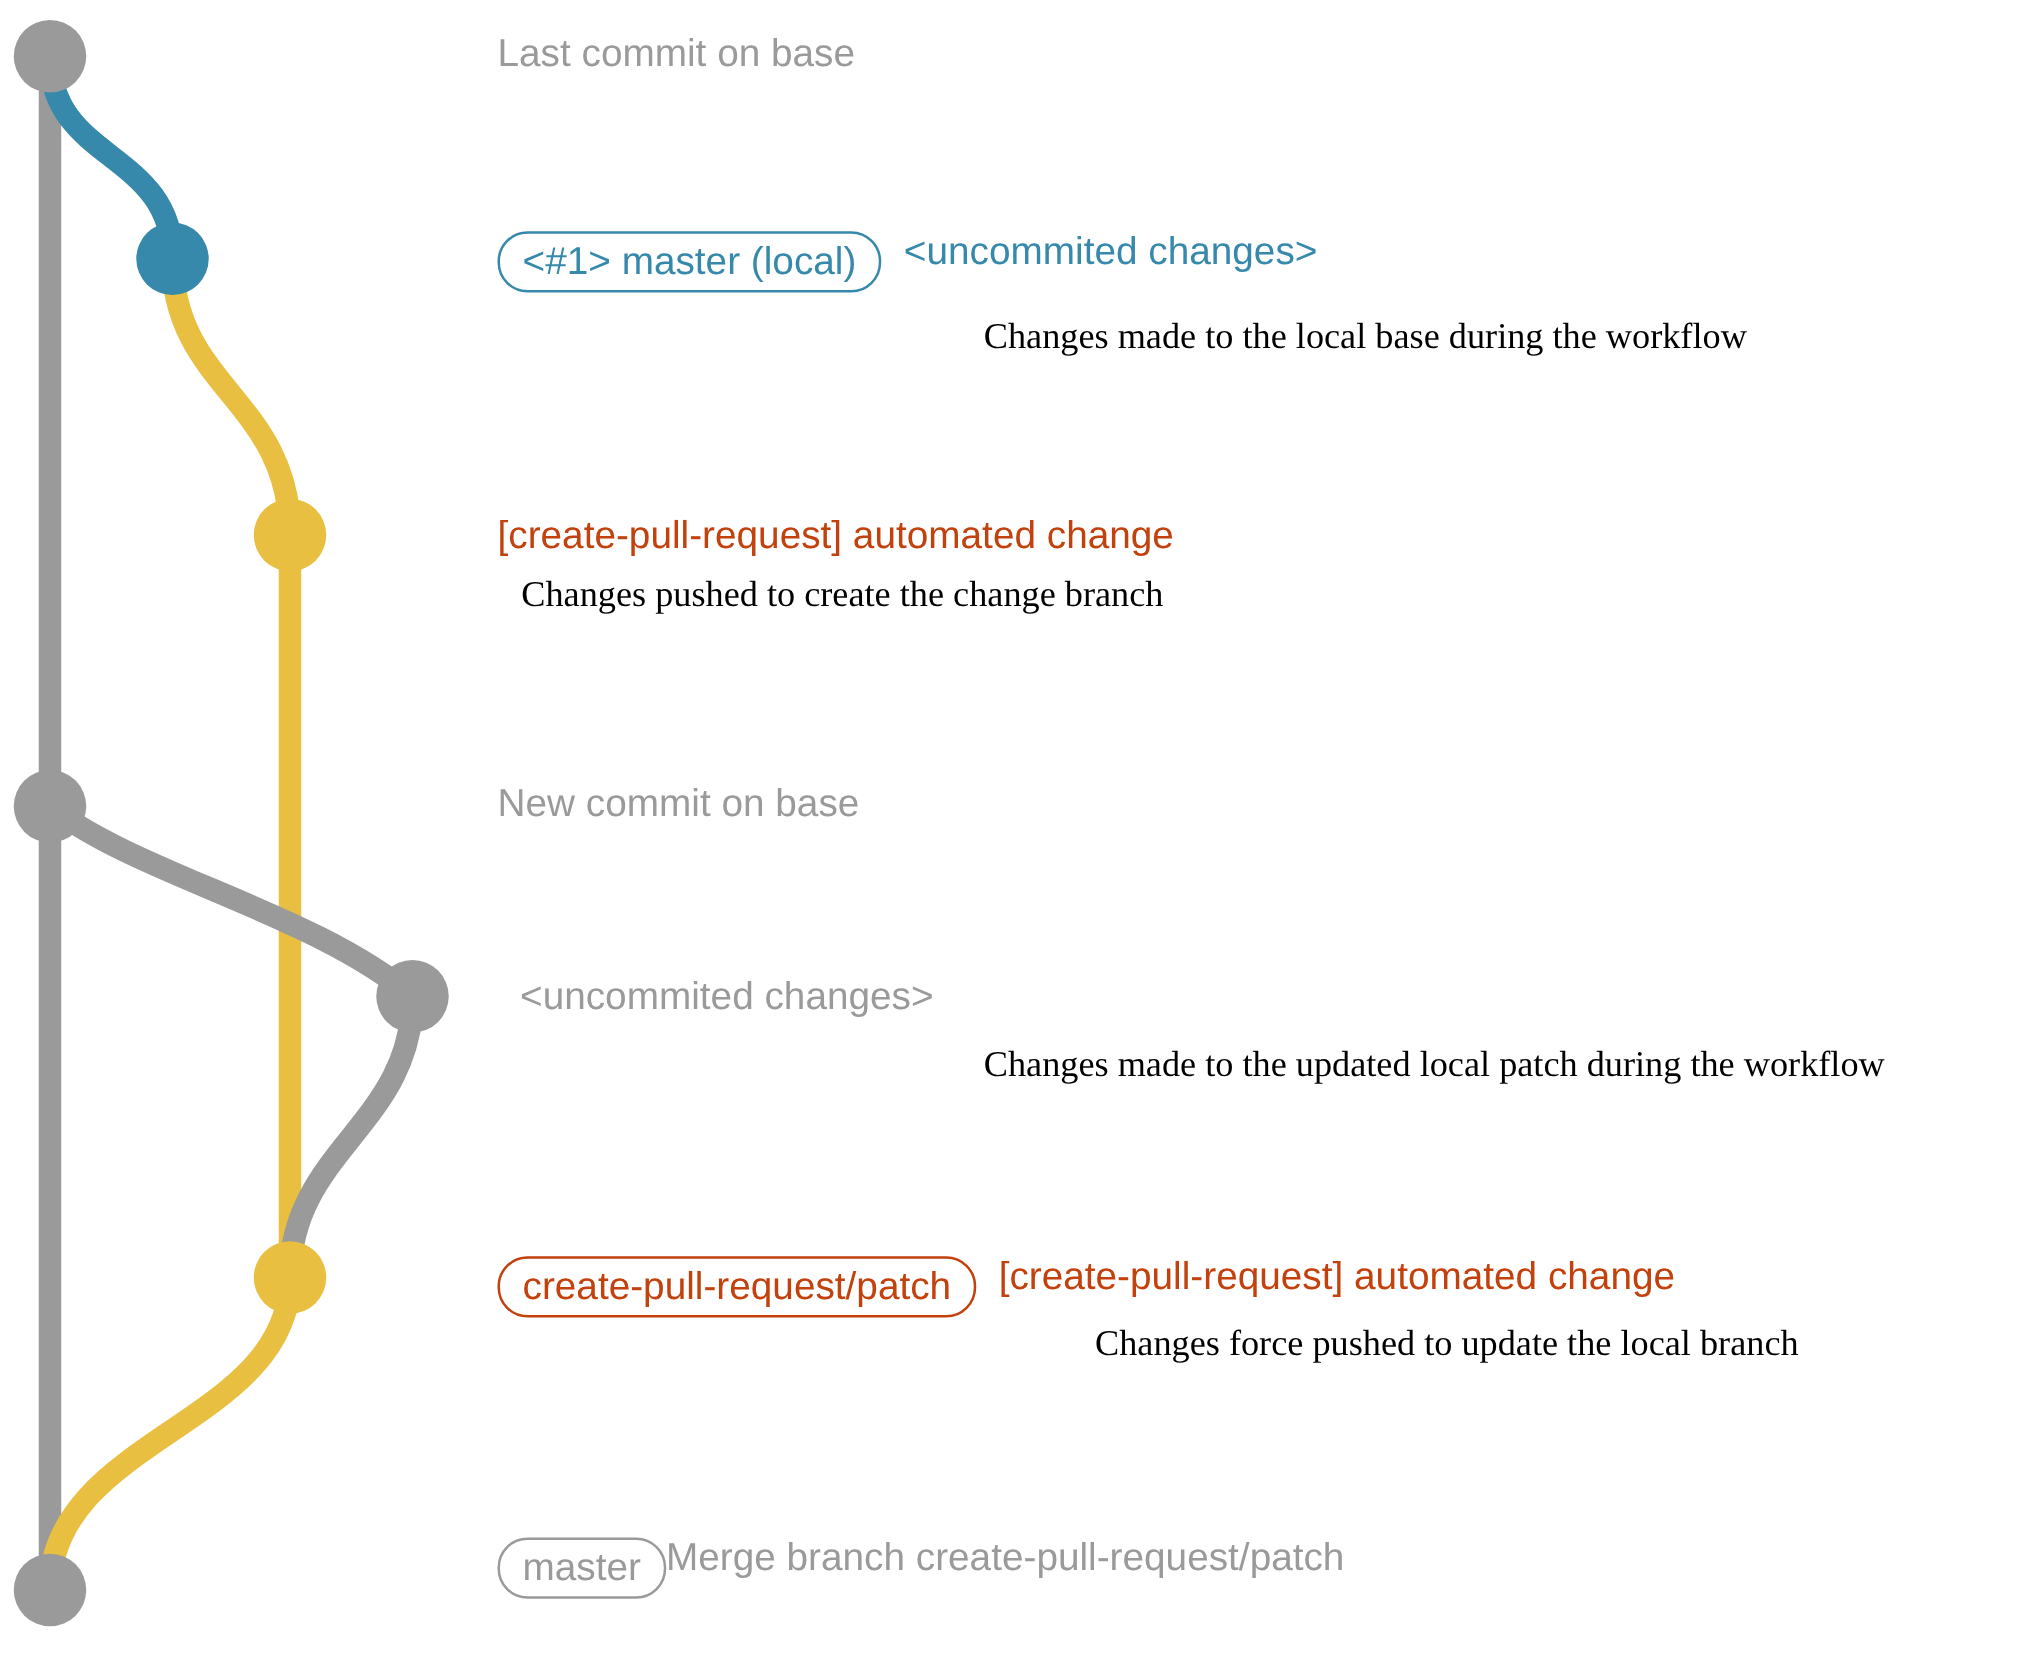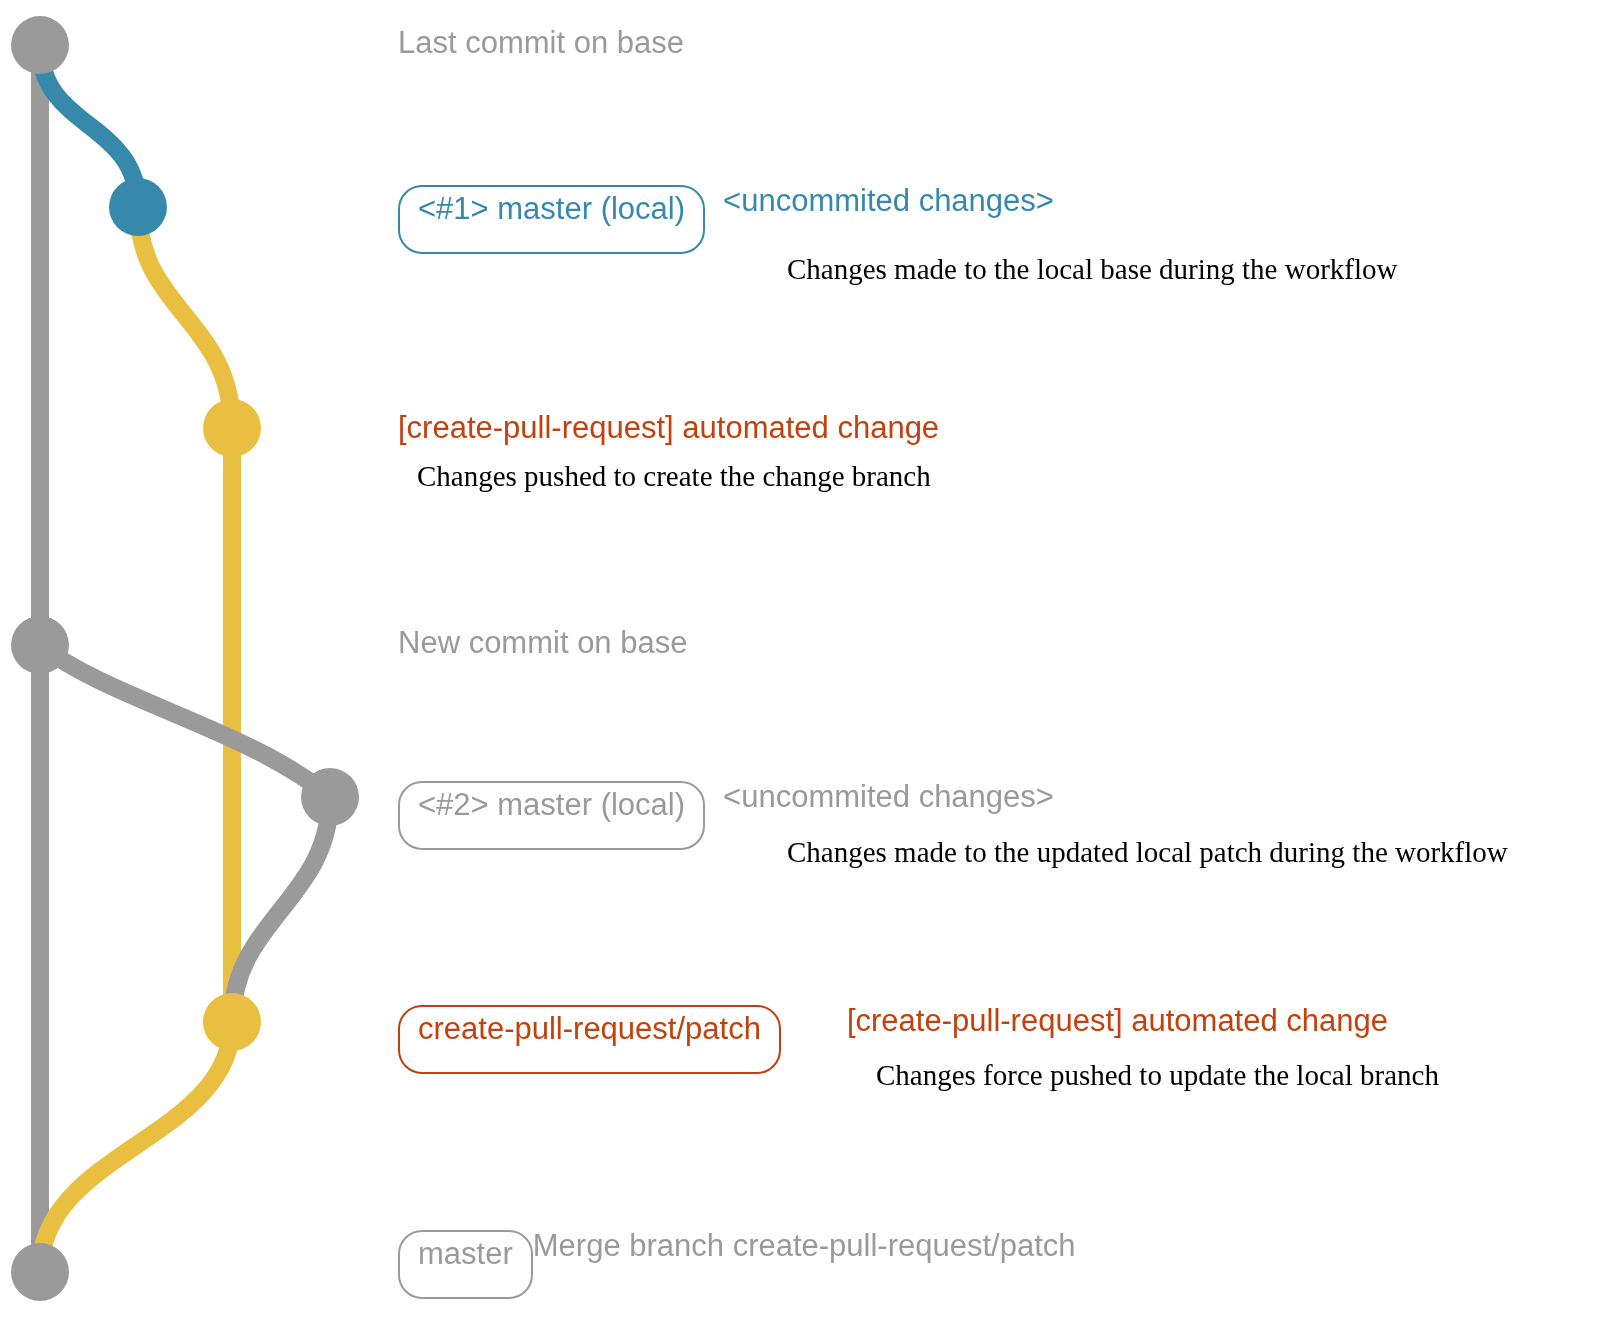--- a/index.html
+++ b/index.html
@@ -26,21 +26,21 @@
   .label-row {
     position: absolute;
     display: flex;
     align-items: flex-start;
   }
 
   .pill {
     display: inline-block;
     border: 2px solid currentColor;
     border-radius: 24px;
-    padding: 6px 18px 26px 18px;
+    padding: 6px 18px 6px 18px;
     font-size: 31px;
     line-height: 1.05;
     white-space: nowrap;
     background: #ffffff;
   }
 
   .headline {
     font-size: 31px;
     white-space: nowrap;
     line-height: 1.05;
@@ -105,26 +105,25 @@
 <div class="label-row" style="left:398px; top:412px;">
   <span class="headline c-yellow">[create-pull-request] automated change</span>
 </div>
 <div class="subtext" style="left:417px; top:461px;">Changes pushed to create the change branch</div>
 
 <div class="label-row" style="left:398px; top:627px;">
   <span class="headline c-gray">New commit on base</span>
 </div>
 
 <div class="label-row" style="left:398px; top:781px;">
-  <span class="pill c-gray">&lt;#2&gt; master (local)</span>
   <span class="headline c-gray gap-gray">&lt;uncommited changes&gt;</span>
 </div>
 <div class="subtext" style="left:787px; top:837px;">Changes made to the updated local patch during the workflow</div>
 
-<div class="label-row" style="left:398px; top:1005px;gap:48px;">
+<div class="label-row" style="left:398px; top:1005px;">
   <span class="pill c-yellow">create-pull-request/patch</span>
   <span class="headline c-yellow gap-yellow">[create-pull-request] automated change</span>
 </div>
 <div class="subtext" style="left:876px; top:1060px;">Changes force pushed to update the local branch</div>
 
 <div class="label-row" style="left:398px; top:1230px;">
   <span class="pill c-gray">master</span>
   <span class="headline c-gray gap-master">Merge branch create-pull-request/patch</span>
 </div>
 

